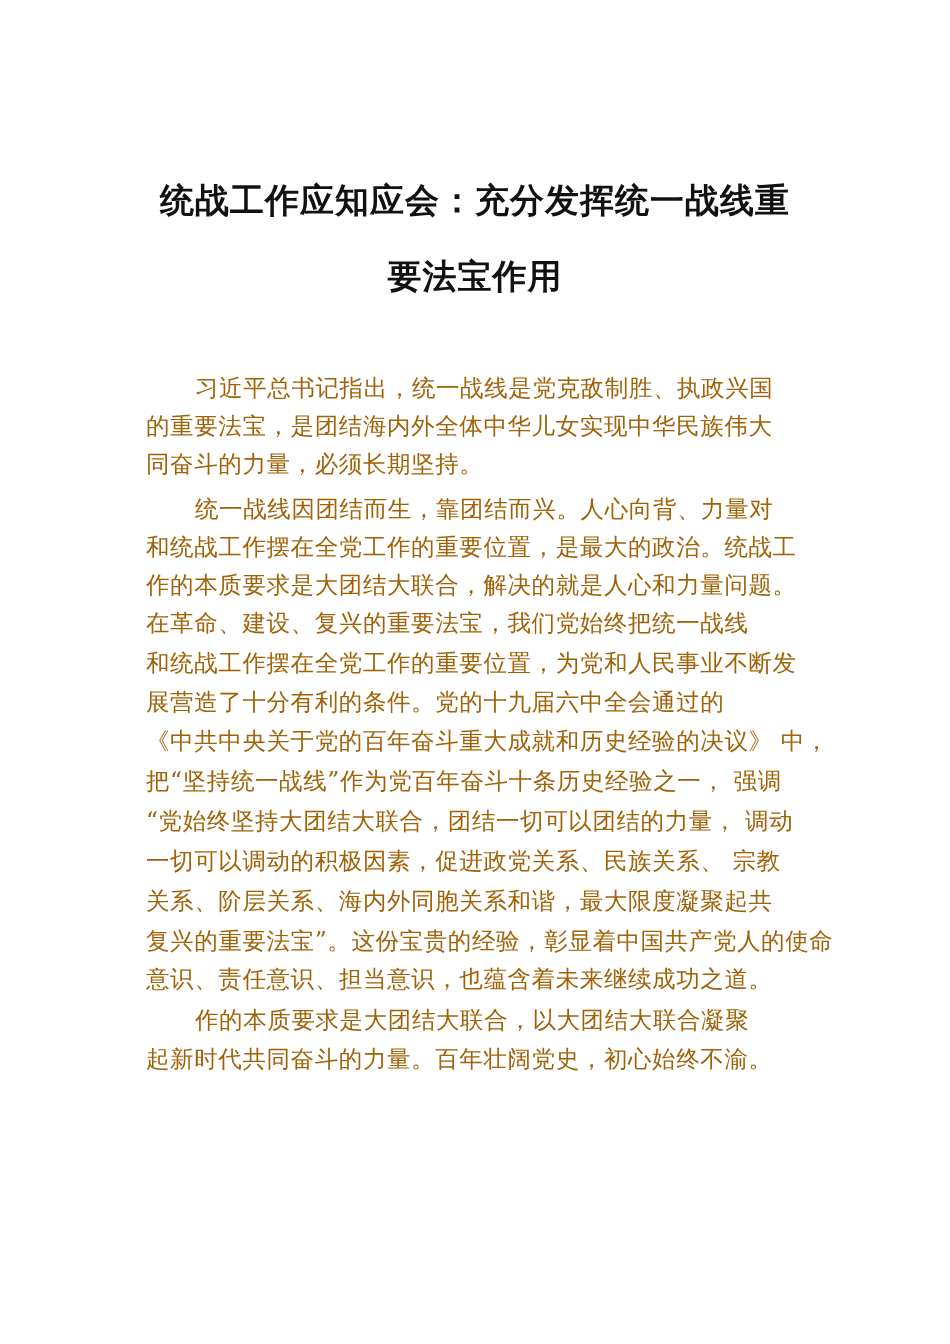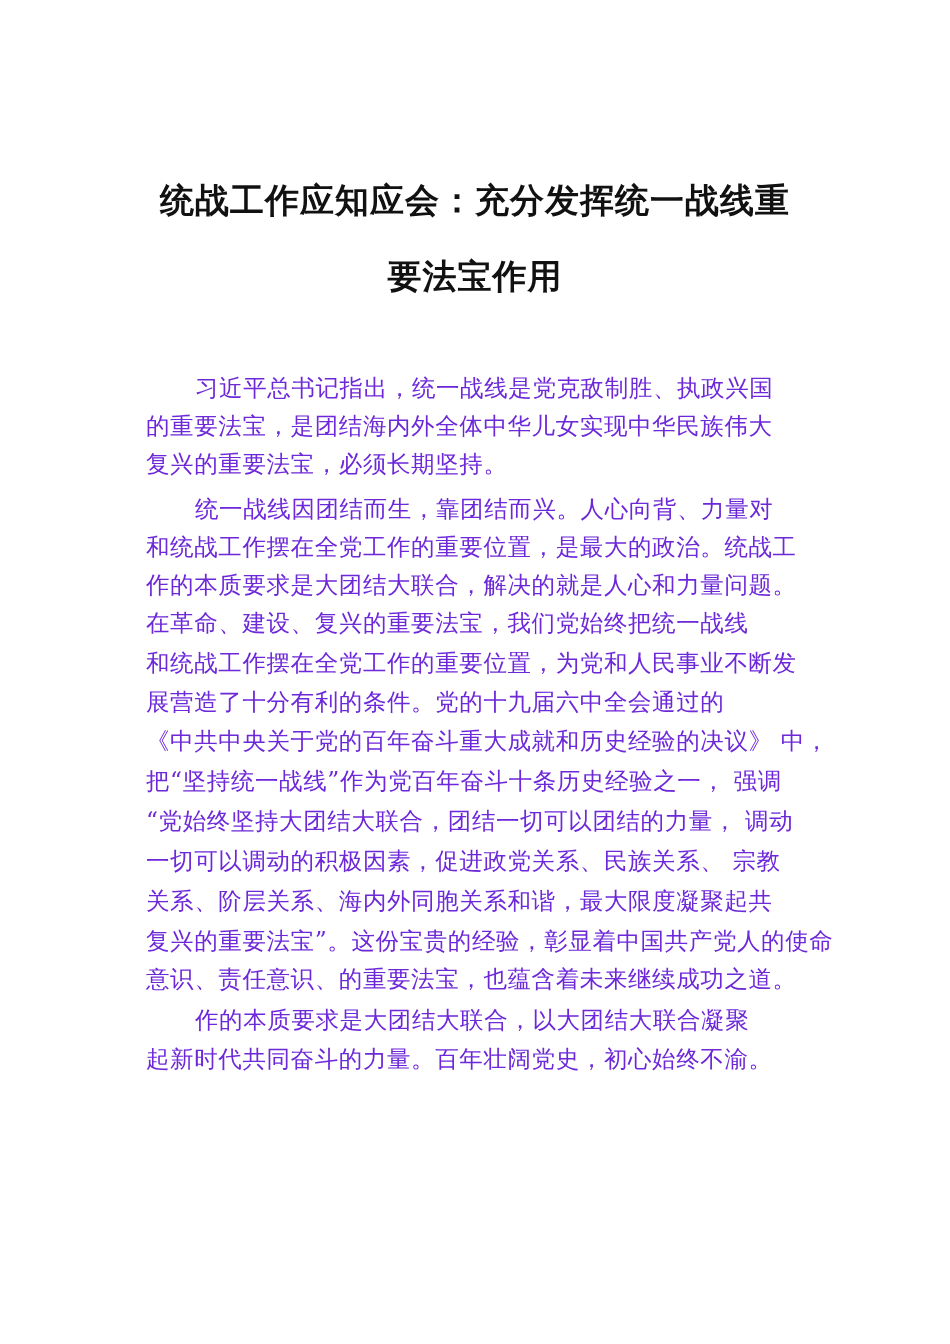--- a/index.html
+++ b/index.html
@@ -1,42 +1,42 @@
 <!DOCTYPE html>
 <html><head>
 <meta charset="utf-8">
 <style>
   html, body { margin: 0; padding: 0; background: #ffffff; }
   body { width: 950px; height: 1344px; position: relative; overflow: hidden; font-family: "DejaVu Serif", "Liberation Serif", serif; color: #111111; }
   .page { position: absolute; left: 0; top: 0; width: 950px; height: 1344px; background: #ffffff; }
   .title-line { position: absolute; left: 0; width: 950px; text-align: center; font-weight: bold; font-size: 34px; letter-spacing: 1px; color: #111; white-space: nowrap; }
   .t1 { top: 178px; }
   .t2 { top: 254px; }
-  .line { position: absolute; left: 146px; font-size: 23.5px; white-space: nowrap; color: #6d28d9; letter-spacing: 0.6px; }
+  .line { position: absolute; left: 146px; font-size: 23.5px; white-space: nowrap; color: #a16207; letter-spacing: 0.6px; }
 </style>
 </head>
 <body>
 
 <div class="page">
   <div class="title-line t2">要法宝作用</div>
   <div class="title-line t1">统战工作应知应会：充分发挥统一战线重</div>
 
   <div>
     <div class="line" style="top:372px;left:195px">习近平总书记指出，统一战线是党克敌制胜、执政兴国</div>
     <div class="line" style="top:410px">的重要法宝，是团结海内外全体中华儿女实现中华民族伟大</div>
-    <div class="line" style="top:448px">复兴的重要法宝，必须长期坚持。</div>
+    <div class="line" style="top:448px">同奋斗的力量，必须长期坚持。</div>
     <div class="line" style="top:493px;left:195px">统一战线因团结而生，靠团结而兴。人心向背、力量对</div>
     <div class="line" style="top:531px">和统战工作摆在全党工作的重要位置，是最大的政治。统战工</div>
     <div class="line" style="top:569px">作的本质要求是大团结大联合，解决的就是人心和力量问题。</div>
     <div class="line" style="top:607px">在革命、建设、复兴的重要法宝，我们党始终把统一战线</div>
     <div class="line" style="top:647px">和统战工作摆在全党工作的重要位置，为党和人民事业不断发</div>
     <div class="line" style="top:686px">展营造了十分有利的条件。党的十九届六中全会通过的</div>
     <div class="line" style="top:725px">《中共中央关于党的百年奋斗重大成就和历史经验的决议》 中，</div>
     <div class="line" style="top:765px">把“坚持统一战线”作为党百年奋斗十条历史经验之一， 强调</div>
     <div class="line" style="top:805px">“党始终坚持大团结大联合，团结一切可以团结的力量， 调动</div>
     <div class="line" style="top:845px">一切可以调动的积极因素，促进政党关系、民族关系、 宗教</div>
     <div class="line" style="top:885px">关系、阶层关系、海内外同胞关系和谐，最大限度凝聚起共</div>
     <div class="line" style="top:925px">复兴的重要法宝”。这份宝贵的经验，彰显着中国共产党人的使命</div>
-    <div class="line" style="top:963px">意识、责任意识、的重要法宝，也蕴含着未来继续成功之道。</div>
+    <div class="line" style="top:963px">意识、责任意识、担当意识，也蕴含着未来继续成功之道。</div>
     <div class="line" style="top:1004px;left:195px">作的本质要求是大团结大联合，以大团结大联合凝聚</div>
     <div class="line" style="top:1043px">起新时代共同奋斗的力量。百年壮阔党史，初心始终不渝。</div>
   </div>
 </div>
 
 </body></html>

